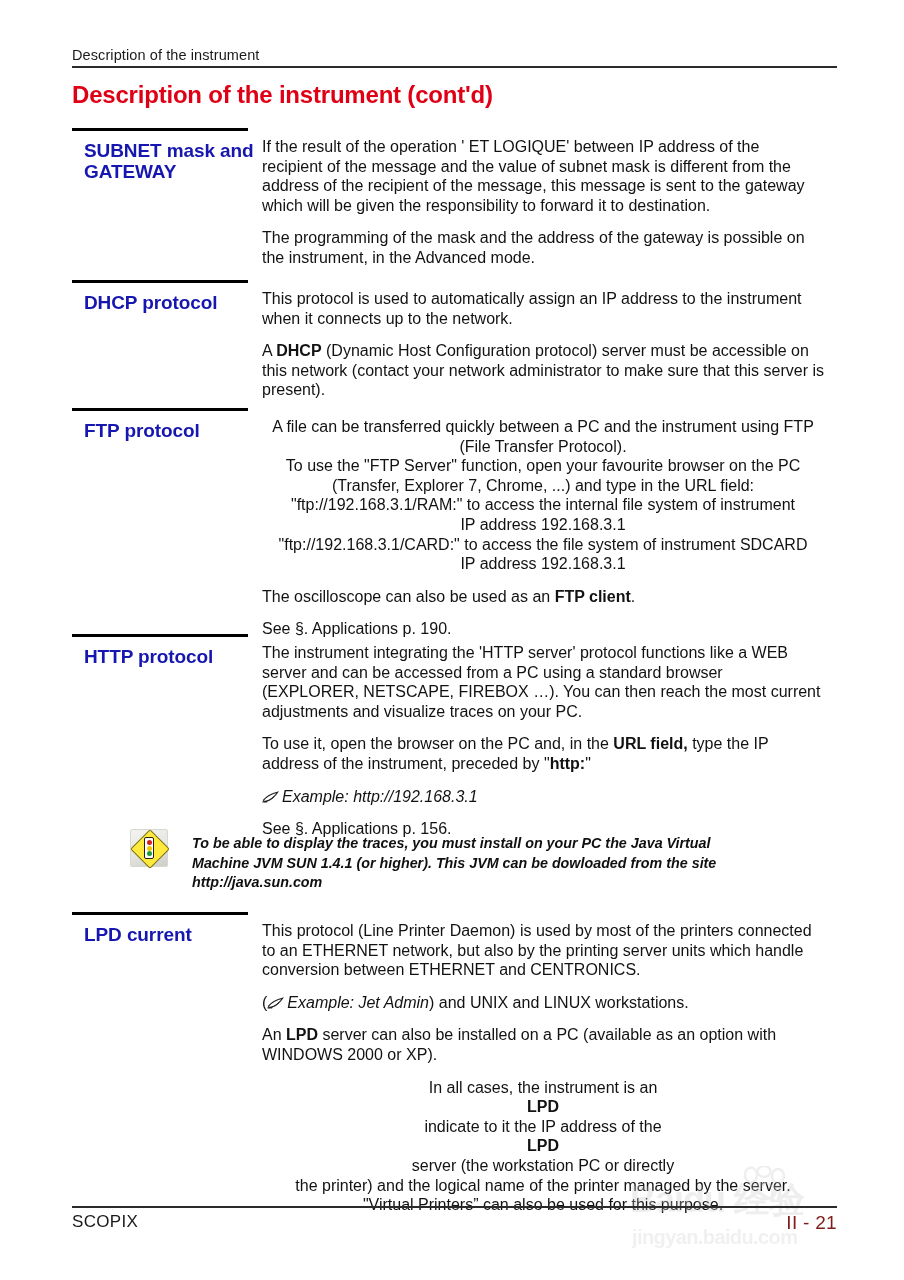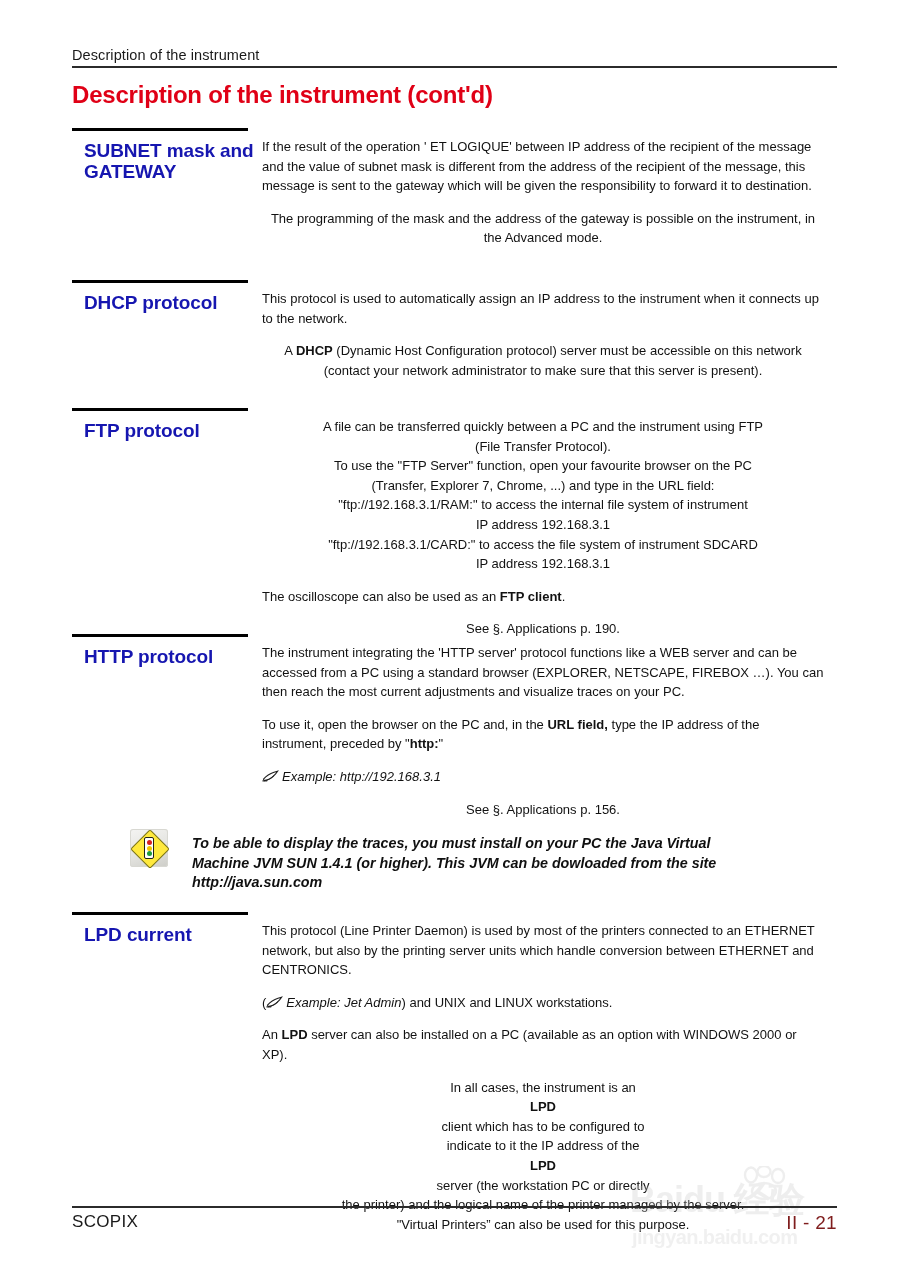--- a/index.html
+++ b/index.html
@@ -76,30 +76,29 @@
     font-weight: bold;
     color: #1616b0;
     line-height: 21px;
     letter-spacing: -0.1px;
   }
   .sec-body {
     position: absolute;
     left: 190px;
     top: 9px;
     width: 562px;
-    font-size: 13px;
+    font-size: 16px;
     line-height: 19.6px;
     color: #121212;
   }
   .sec-body p {
     margin: 0 0 13px 0;
   }
   .sec-body p:last-child {
     margin-bottom: 0;
-    text-align: center;
   }
   .sec-body b { font-weight: bold; }
   .sec-body i { font-style: italic; }
 
   
   .lines span { display: block; text-align: center; }
 
   
   .ex-icon {
     display: inline-block;
@@ -322,21 +321,21 @@
       <p>This protocol (Line Printer Daemon) is used by most of the printers connected to an ETHERNET network, but also by the printing server units which handle conversion between ETHERNET and CENTRONICS.</p>
       <p><span>(</span><span class="ex-icon">
           <svg width="17" height="12" viewBox="0 0 17 12">
             <path d="M1.5 9.2 C4 6.2 7.5 3.6 12 2.2 L15.6 1.2 L13.6 3.9 C10.2 8.0 6.2 10.3 2.2 10.6 Z" fill="none" stroke="#202020" stroke-width="1.1"></path>
             <path d="M2.2 10.6 C5.4 10.3 9.0 8.6 11.9 5.6" fill="none" stroke="#202020" stroke-width="1"></path>
             <path d="M0.4 10.9 L5.2 10.9" stroke="#202020" stroke-width="1.1"></path>
           </svg>
         </span><i>Example: Jet Admin</i><span>) and UNIX and LINUX workstations.</span></p>
       <p><span>An </span><b>LPD</b><span> server can also be installed on a PC (available as an option with WINDOWS 2000 or XP).</span></p>
       <p class="lines">
-        <span><span>In all cases, the instrument is an </span><b>LPD</b><span> client which has to be configured to</span></span>
+        <span><span>In all cases, the instrument is an </span><b>LPD</b></span>
         <span><span>indicate to it the IP address of the </span><b>LPD</b><span> server (the workstation PC or directly</span></span>
         <span>the printer) and the logical name of the printer managed by the server.</span>
         <span>"Virtual Printers” can also be used for this purpose.</span>
       </p>
     </div>
   </div>
 
   <div class="watermark">
     <svg class="wm-paw" viewBox="0 0 46 34">
       <ellipse cx="9" cy="9" rx="6" ry="7.5" fill="none" stroke="#c9c9c9" stroke-width="2.4"></ellipse>

